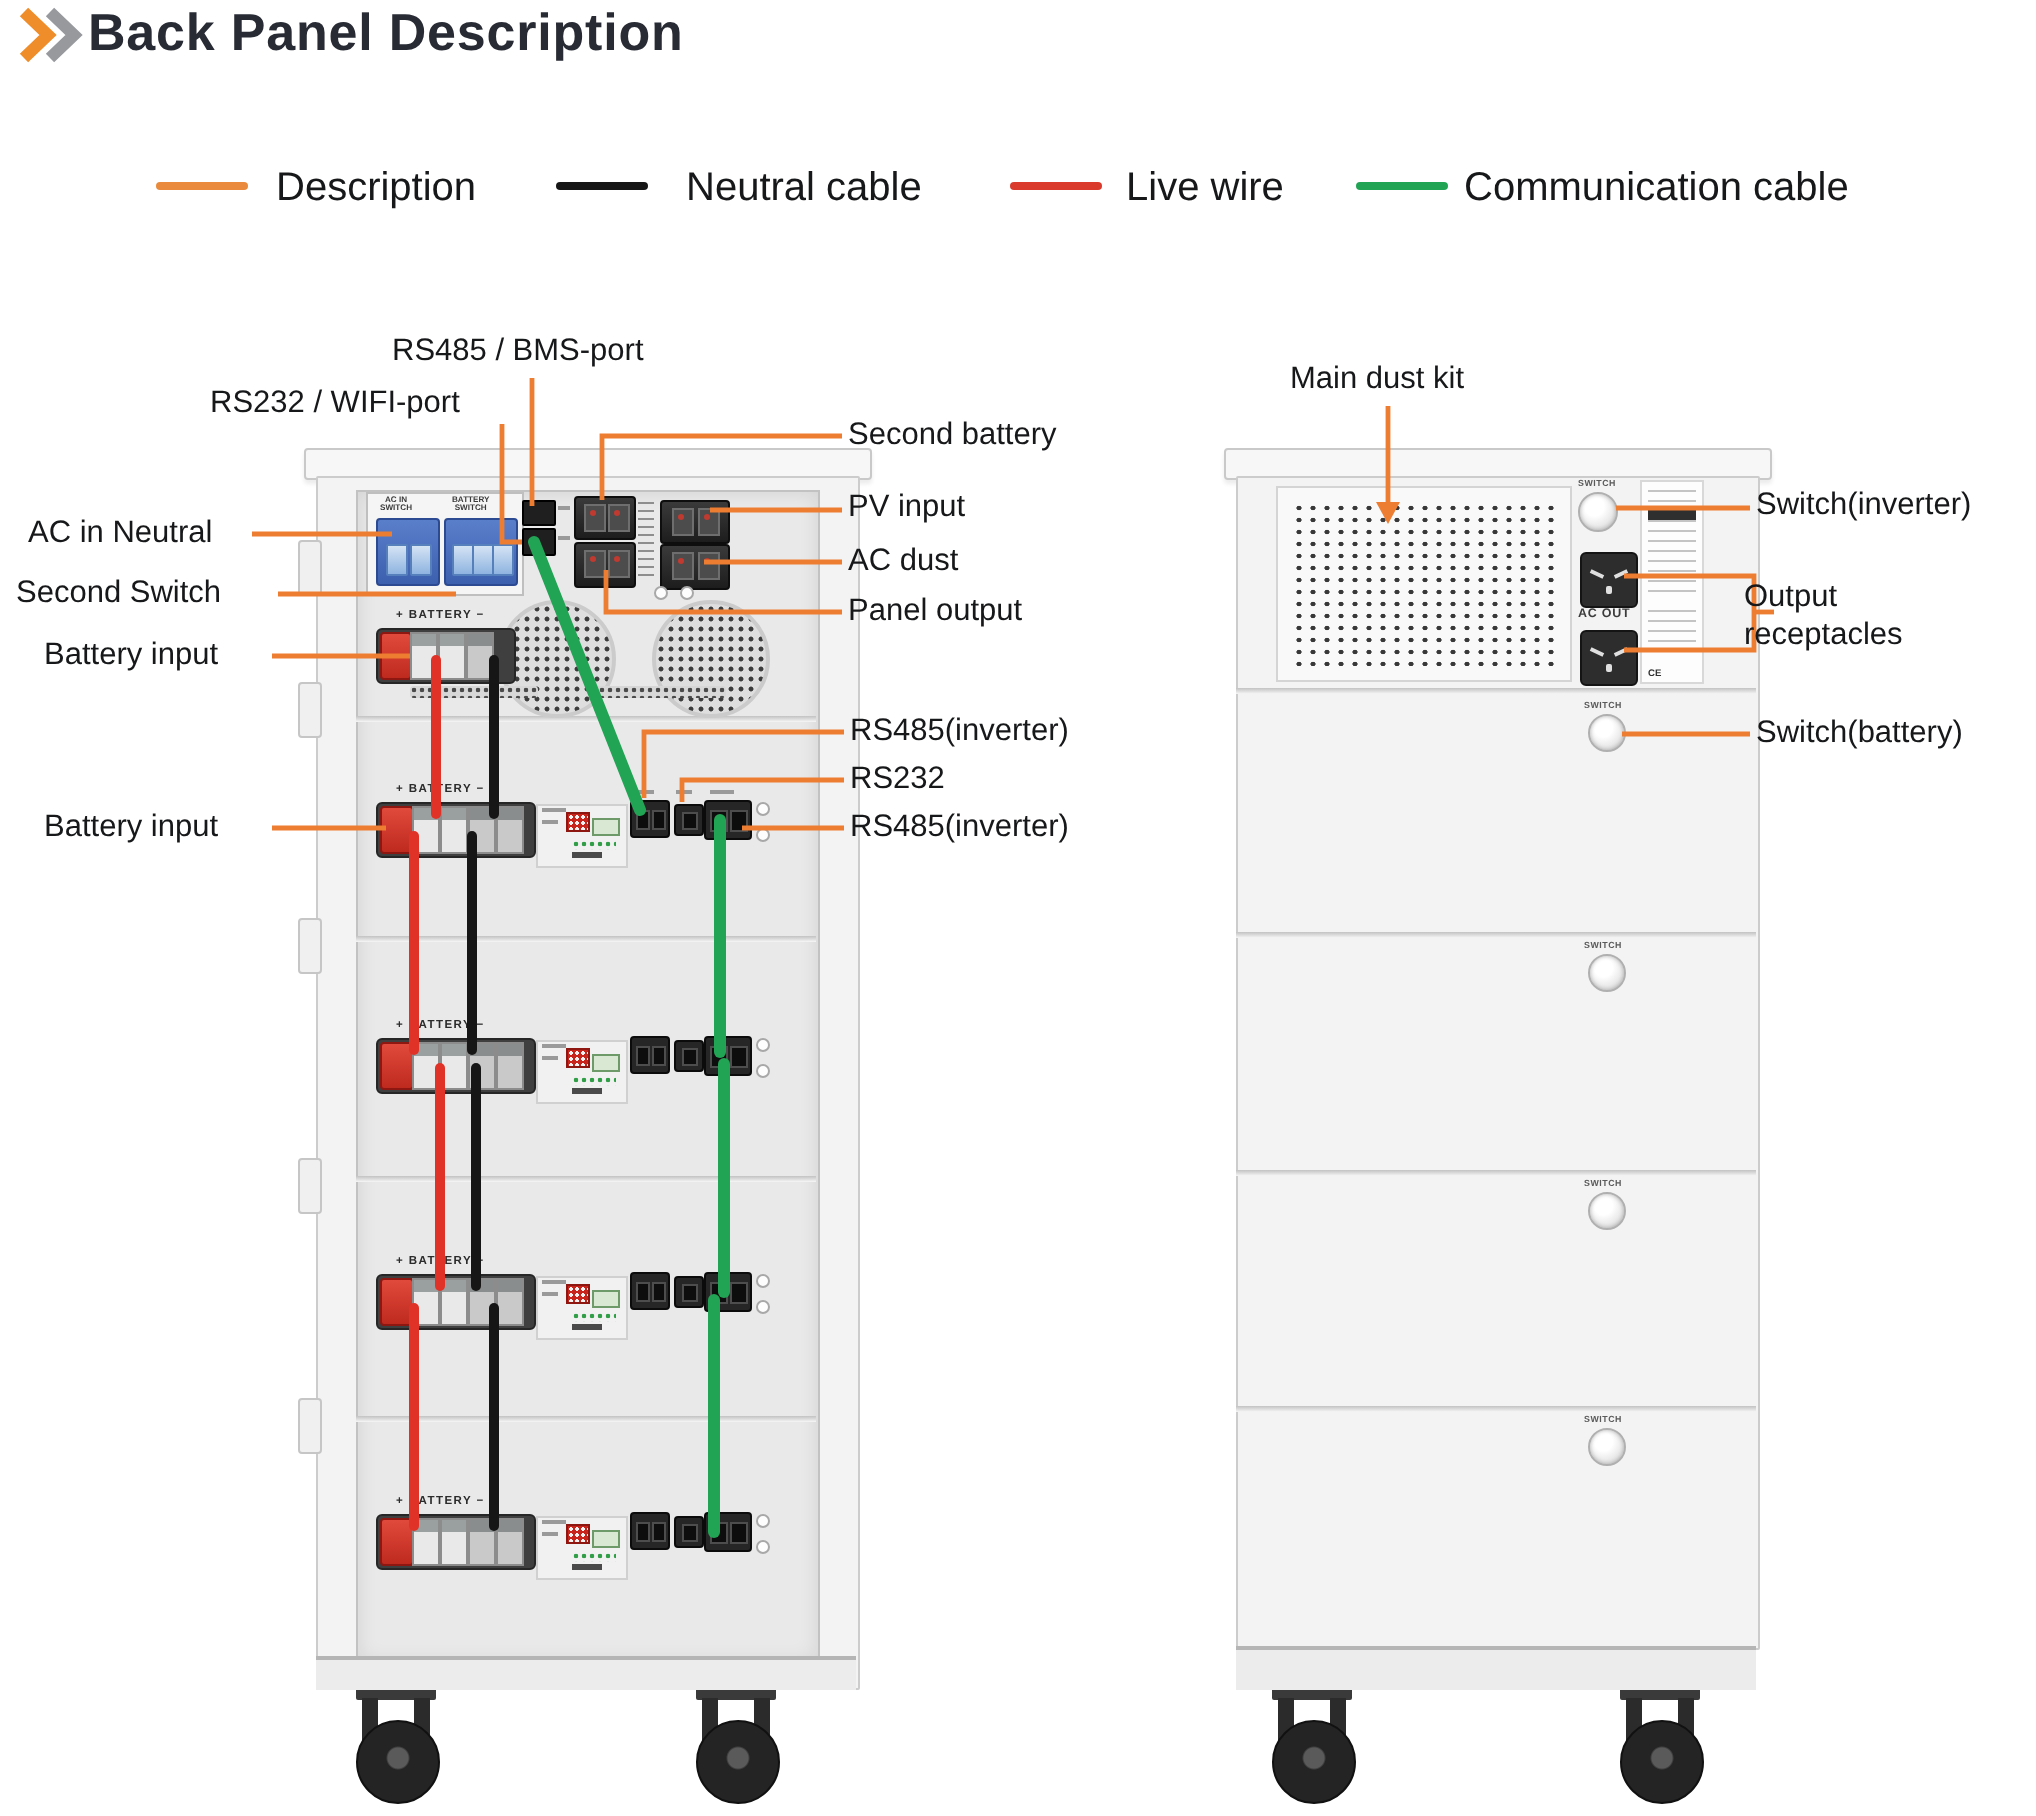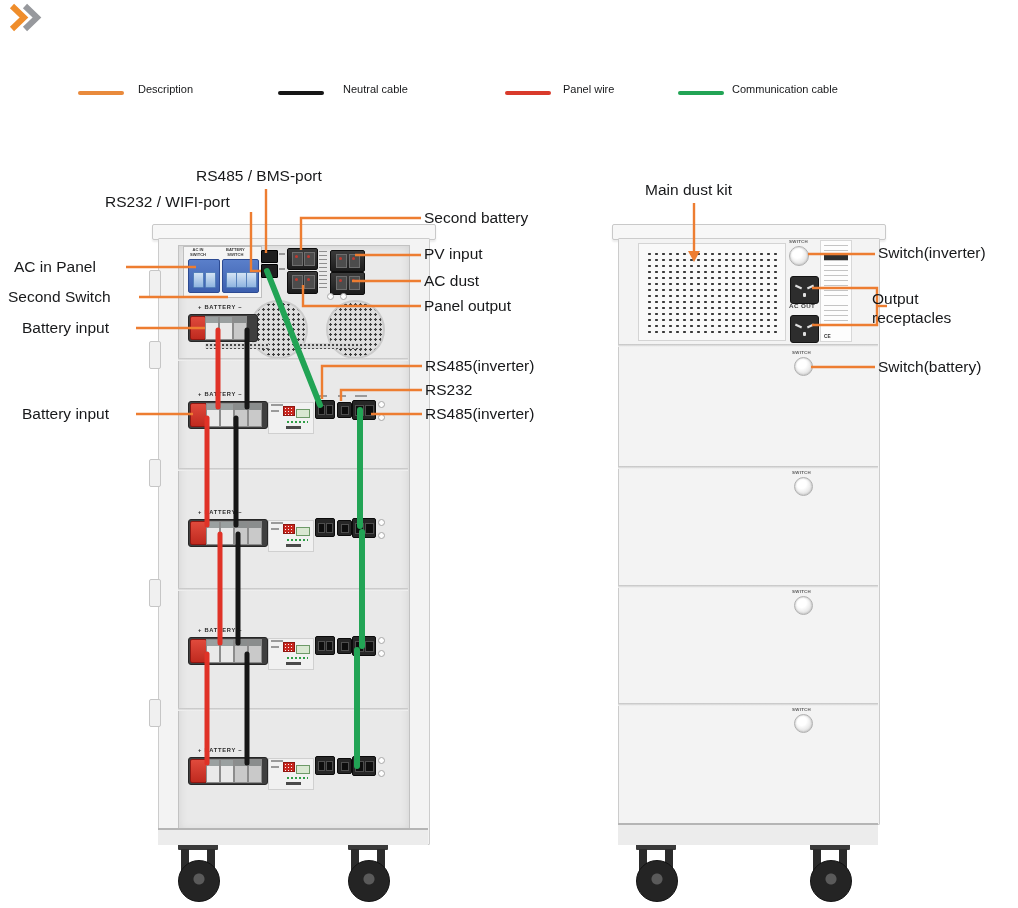--- a/index.html
+++ b/index.html
@@ -2,21 +2,21 @@
 <html><head>
 <meta charset="utf-8">
 <style>
   html,body{margin:0;padding:0;background:#ffffff;font-family:"Liberation Sans",sans-serif;}
   .scene{position:relative;width:1018px;height:908px;background:#ffffff;overflow:hidden;}
   .abs{position:absolute;}
   
   .title{position:absolute;left:44px;top:1px;font-size:26px;font-weight:bold;color:#282b34;letter-spacing:.4px;}
   
   .leg-swatch{position:absolute;top:91px;width:46px;height:4px;border-radius:2px;}
-  .leg-label{position:absolute;top:83px;font-size:11px;color:#17181a;white-space:nowrap;}
+  .leg-label{position:absolute;top:83px;font-size:20px;color:#17181a;white-space:nowrap;}
   
   .lbl{position:absolute;font-size:15.5px;color:#17181a;white-space:nowrap;}
   .lbl-wrap{white-space:normal;width:128px;line-height:19px;}
   
   .lip{position:absolute;background:#f7f7f7;border:1px solid #c9c9c9;border-radius:2px;box-shadow:0 2px 2px rgba(0,0,0,.08);}
   .cab-body{position:absolute;background:#f3f3f3;border:1px solid #cccccc;border-radius:1px;}
   .cab-inner{position:absolute;background:#e9e9e9;border:1px solid #c2c2c2;box-shadow:inset 0 0 10px rgba(0,0,0,.10);}
   .divider{position:absolute;height:3px;background:linear-gradient(#c2c2c2,#f6f6f6);}
   .base-strip{position:absolute;background:#ececec;border-top:2px solid #b5b5b5;}
   .tab{position:absolute;width:10px;height:26px;background:#f0f0f0;border:1px solid #c6c6c6;border-radius:2px;}
@@ -74,27 +74,28 @@
 </style>
 </head>
 <body>
 
 <div class="scene">
 
   <svg class="abs" style="left:8px;top:3px;z-index:10" width="40" height="30" viewBox="0 0 40 30">
     <polyline points="4,3 16,14.5 4,26" fill="none" stroke="#ef8d2b" stroke-width="6"></polyline>
     <polyline points="17,3 29,14.5 17,26" fill="none" stroke="#97999d" stroke-width="6"></polyline>
   </svg>
+  <div class="title">Back Panel Description</div>
 
   <div class="leg-swatch" style="left:78px;background:#e98a3c"></div>
   <div class="leg-label" style="left:138px">Description</div>
   <div class="leg-swatch" style="left:278px;background:#161616"></div>
   <div class="leg-label" style="left:343px">Neutral cable</div>
   <div class="leg-swatch" style="left:505px;background:#d93a2b"></div>
-  <div class="leg-label" style="left:563px">Panel wire</div>
+  <div class="leg-label" style="left:563px">Live wire</div>
   <div class="leg-swatch" style="left:678px;background:#22a455"></div>
   <div class="leg-label" style="left:732px">Communication cable</div>
 
   <div class="caster" style="left:172px;top:843px">
       <div class="c-plate"></div>
       <div class="c-fork-l"></div>
       <div class="c-fork-r"></div>
       <div class="c-wheel"></div>
     </div>
   <div class="caster" style="left:342px;top:843px">
@@ -394,21 +395,21 @@
       <path d="M875,254 L808,254"></path>
       <path d="M812,288 L877,288 L877,325 L812,325"></path>
       <path d="M877,306 L887,306"></path>
       <path d="M875,367 L811,367"></path>
     </g>
     <polygon points="688,251 700,251 694,262" fill="#ed7d31"></polygon>
   </svg>
 
   <div class="lbl" style="left:196px;top:167px">RS485 / BMS-port</div>
   <div class="lbl" style="left:105px;top:193px">RS232 / WIFI-port</div>
-  <div class="lbl" style="left:14px;top:258px">AC in Panel</div>
+  <div class="lbl" style="left:14px;top:258px">AC in Neutral</div>
   <div class="lbl" style="left:8px;top:288px">Second Switch</div>
   <div class="lbl" style="left:22px;top:319px">Battery input</div>
   <div class="lbl" style="left:22px;top:405px">Battery input</div>
   <div class="lbl" style="left:424px;top:209px">Second battery</div>
   <div class="lbl" style="left:424px;top:245px">PV input</div>
   <div class="lbl" style="left:424px;top:272px">AC dust</div>
   <div class="lbl" style="left:424px;top:297px">Panel output</div>
   <div class="lbl" style="left:425px;top:357px">RS485(inverter)</div>
   <div class="lbl" style="left:425px;top:381px">RS232</div>
   <div class="lbl" style="left:425px;top:405px">RS485(inverter)</div>

